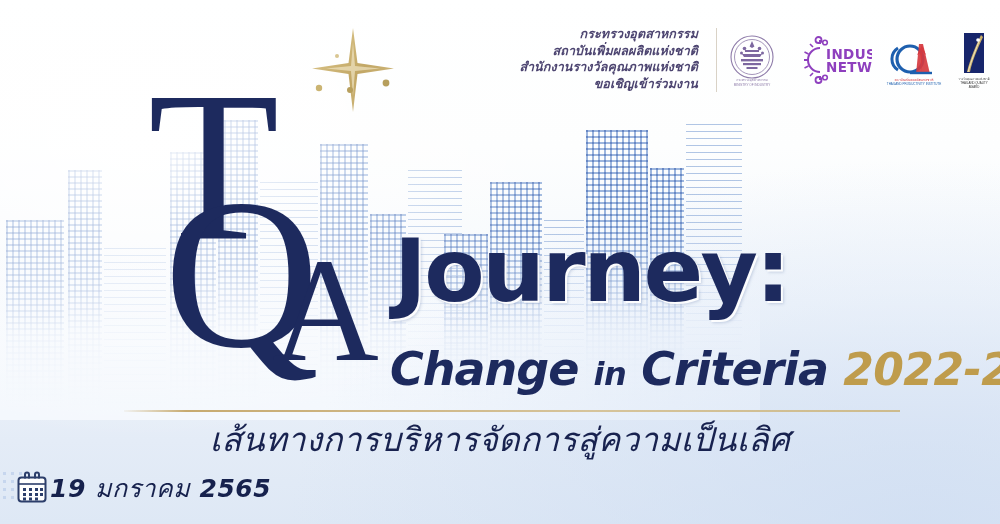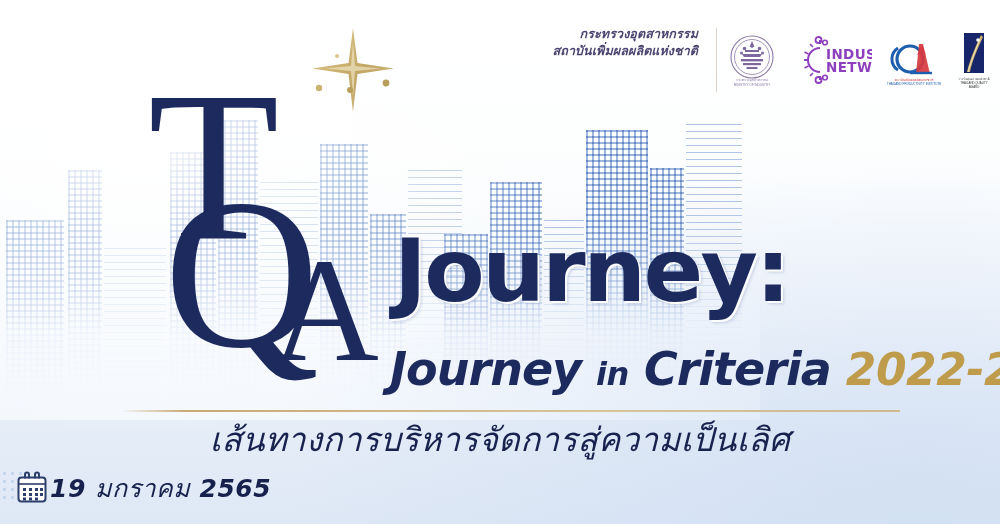--- a/index.html
+++ b/index.html
@@ -165,20 +165,22 @@
       <circle cx="9" cy="62" r="3.2" fill="#cbb472"></circle>
       <circle cx="40" cy="64" r="3.0" fill="#b79f5d"></circle>
       <circle cx="76" cy="57" r="3.4" fill="#b79f5d"></circle>
       <circle cx="27" cy="30" r="2.0" fill="#d9c692"></circle>
     </svg>
   </div>
 
   <div class="hdr">
     <div>กระทรวงอุตสาหกรรม</div>
     <div>สถาบันเพิ่มผลผลิตแห่งชาติ</div>
+    <div>สำนักงานรางวัลคุณภาพแห่งชาติ</div>
+    <div>ขอเชิญเข้าร่วมงาน</div>
   </div>
   <div class="hdr-divider"></div>
 
   <div class="logos">
 
     <div class="logo">
       <svg width="56" height="58" viewBox="0 0 56 58">
         <circle cx="28" cy="26" r="21" fill="none" stroke="#8d7aa8" stroke-width="1.1"></circle>
         <circle cx="28" cy="26" r="17.5" fill="none" stroke="#8d7aa8" stroke-width=".8"></circle>
         <g fill="#7d68a0">
@@ -245,21 +247,21 @@
 
   <div class="tqa">
     <span class="glyph g-t">T</span>
     <span class="glyph g-q">Q</span>
     <span class="glyph g-a">A</span>
   </div>
 
   <div class="journey">Journey:</div>
 
   <div class="line2">
-    <span>Journey</span>
+    <span>Change</span>
     <span class="sm">in</span>
     <span>Criteria</span>
     <span class="years">2022-2023</span>
   </div>
 
   <div class="rule"></div>
 
   <div class="subtitle">เส้นทางการบริหารจัดการสู่ความเป็นเลิศ</div>
 
   <div class="dots">

